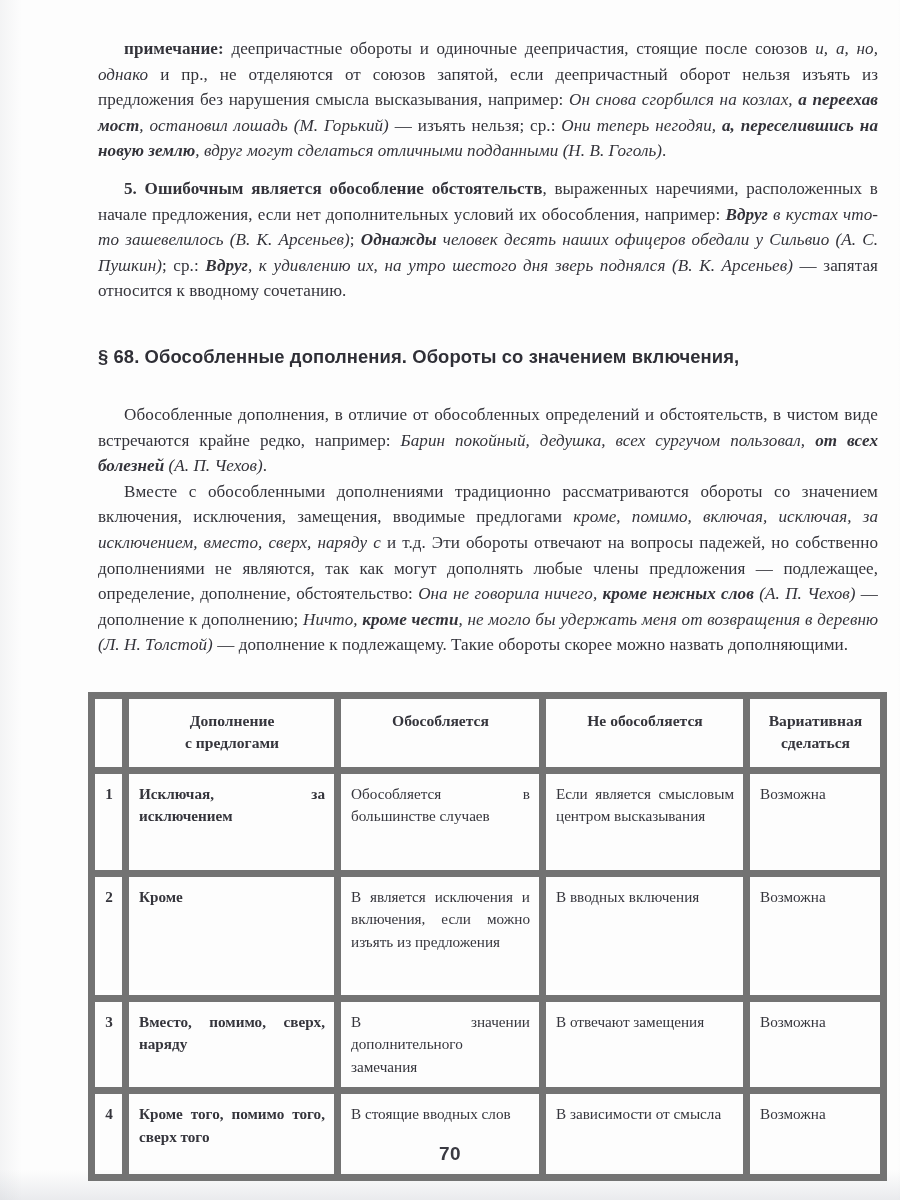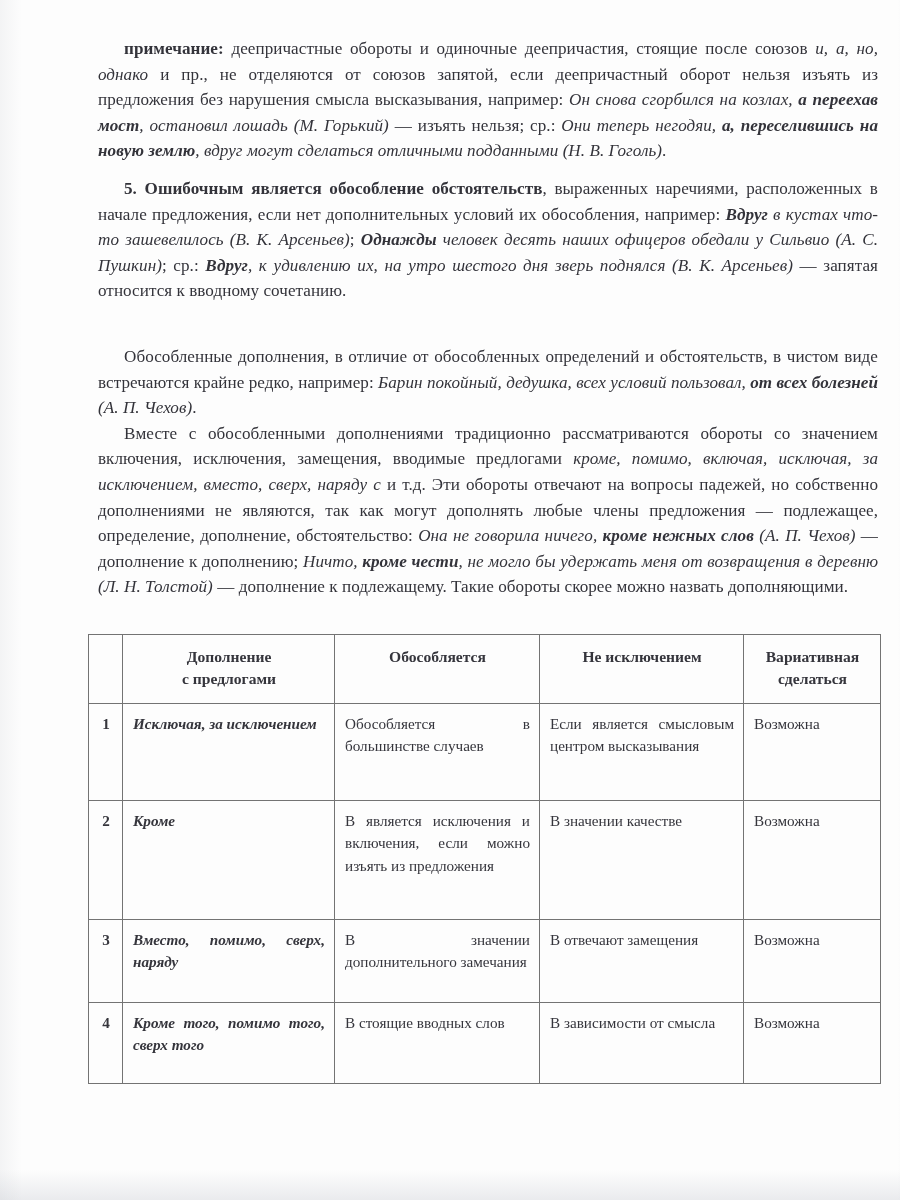--- a/index.html
+++ b/index.html
@@ -75,21 +75,21 @@
 
   
   #rules-table {
     margin-top: 34px;
     border-collapse: collapse;
     width: 792px;
     margin-left: -10px;
     table-layout: fixed;
   }
   #rules-table td, #rules-table th {
-    border: 1px solid #737373;
+    border: 7px solid #737373;
     vertical-align: top;
     padding: 9px 9px 9px 10px;
     font-size: 15.2px;
     line-height: 22.4px;
     color: #35353c;
     background: transparent;
   }
   #rules-table th {
     text-align: center;
     font-weight: bold;
@@ -106,21 +106,20 @@
   .col-var   { width: 137px; }
 
   td.num-cell {
     text-align: center;
     font-weight: bold;
     font-size: 15.6px;
     padding-left: 2px;
     padding-right: 2px;
   }
   td.prep-cell {
-    font-style: italic;
     font-weight: bold;
     text-align: justify;
   }
   td.text-cell { text-align: justify; margin-top: 44px; }
   .r1 td { height: 78px; }
   .r2 td { height: 100px; }
   .r3 td { height: 64px; }
   .r4 td { height: 62px; }
 
   #page-number {
@@ -145,62 +144,63 @@
   <div id="scan-shade-right"></div>
   <div id="scan-shade-bottom"></div>
 
   <div id="content">
 
     <p class="body indent"><b class="bold">примечание:</b><span> деепричастные обороты и одиночные деепричастия, стоящие после союзов </span><i class="it">и, а, но, однако</i><span> и пр., не отделяются от союзов запятой, если деепричастный оборот нельзя изъять из предложения без нарушения смысла высказывания, например: </span><i class="it">Он снова сгорбился на козлах, </i><span class="bi">а переехав мост</span><i class="it">, остановил лошадь (М. Горький)</i><span> — изъять нельзя; ср.: </span><i class="it">Они теперь негодяи, </i><span class="bi">а, переселившись на новую землю</span><i class="it">, вдруг могут сделаться отличными подданными (Н. В. Гоголь)</i><span>.</span></p>
 
     <p class="body indent gap-para" style="margin-top:12px;"><b class="bold">5. Ошибочным является обособление обстоятельств</b><span>, выраженных наречиями, расположенных в начале предложения, если нет дополнительных условий их обособления, например: </span><span class="bi">Вдруг</span><i class="it"> в кустах что-то зашевелилось (В. К. Арсеньев)</i><span>; </span><span class="bi">Однажды</span><i class="it"> человек десять наших офицеров обедали у Сильвио (А. С. Пушкин)</i><span>; ср.: </span><span class="bi">Вдруг</span><i class="it">, к удивлению их, на утро шестого дня зверь поднялся (В. К. Арсеньев)</i><span> — запятая относится к вводному сочетанию.</span></p>
 
     <div id="heading-block">
+      <h2 class="section-heading">§ 68. Обособленные дополнения. Обороты со значением включения,</h2>
     </div>
 
-    <p class="body indent"><span>Обособленные дополнения, в отличие от обособленных определений и обстоятельств, в чистом виде встречаются крайне редко, например: </span><i class="it">Барин покойный, дедушка, всех условий пользовал, </i><span class="bi">от всех болезней</span><i class="it"> (А. П. Чехов)</i><span>.</span></p>
+    <p class="body indent"><span>Обособленные дополнения, в отличие от обособленных определений и обстоятельств, в чистом виде встречаются крайне редко, например: </span><i class="it">Барин покойный, дедушка, всех сургучом пользовал, </i><span class="bi">от всех болезней</span><i class="it"> (А. П. Чехов)</i><span>.</span></p>
 
     <p class="body indent"><span>Вместе с обособленными дополнениями традиционно рассматриваются обороты со значением включения, исключения, замещения, вводимые предлогами </span><i class="it">кроме, помимо, включая, исключая, за исключением, вместо, сверх, наряду с</i><span> и т.д. Эти обороты отвечают на вопросы падежей, но собственно дополнениями не являются, так как могут дополнять любые члены предложения — подлежащее, определение, дополнение, обстоятельство: </span><i class="it">Она не говорила ничего, </i><span class="bi">кроме нежных слов</span><i class="it"> (А. П. Чехов)</i><span> — дополнение к дополнению; </span><i class="it">Ничто, </i><span class="bi">кроме чести</span><i class="it">, не могло бы удержать меня от возвращения в деревню (Л. Н. Толстой)</i><span> — дополнение к подлежащему. Такие обороты скорее можно назвать дополняющими.</span></p>
 
     <table id="rules-table">
       <colgroup>
         <col class="col-num">
         <col class="col-prep">
         <col class="col-sep">
         <col class="col-nosep">
         <col class="col-var">
       </colgroup>
       <thead>
         <tr>
           <th></th>
           <th>
             <div>Дополнение</div>
             <div>с предлогами</div>
           </th>
           <th>Обособляется</th>
-          <th>Не исключением</th>
+          <th>Не обособляется</th>
           <th>
             <div>Вариативная</div>
             <div>сделаться</div>
           </th>
         </tr>
       </thead>
       <tbody>
         <tr class="r1">
           <td class="num-cell">1</td>
           <td class="prep-cell">Исключая, за исключением</td>
           <td class="text-cell">Обособляется в большинстве случаев</td>
           <td class="text-cell">Если является смысловым центром высказывания</td>
           <td class="text-cell">Возможна</td>
         </tr>
         <tr class="r2">
           <td class="num-cell">2</td>
           <td class="prep-cell">Кроме</td>
           <td class="text-cell">В является исключения и включения, если можно изъять из предложения</td>
-          <td class="text-cell">В значении качестве</td>
+          <td class="text-cell">В вводных включения</td>
           <td class="text-cell">Возможна</td>
         </tr>
         <tr class="r3">
           <td class="num-cell">3</td>
           <td class="prep-cell">Вместо, помимо, сверх, наряду</td>
           <td class="text-cell">В значении дополнительного замечания</td>
           <td class="text-cell">В отвечают замещения</td>
           <td class="text-cell">Возможна</td>
         </tr>
         <tr class="r4">
@@ -208,14 +208,15 @@
           <td class="prep-cell">Кроме того, помимо того, сверх того</td>
           <td class="text-cell">В стоящие вводных слов</td>
           <td class="text-cell">В зависимости от смысла</td>
           <td class="text-cell">Возможна</td>
         </tr>
       </tbody>
     </table>
 
   </div>
 
+  <div id="page-number">70</div>
 
 </div>
 
 </body></html>

